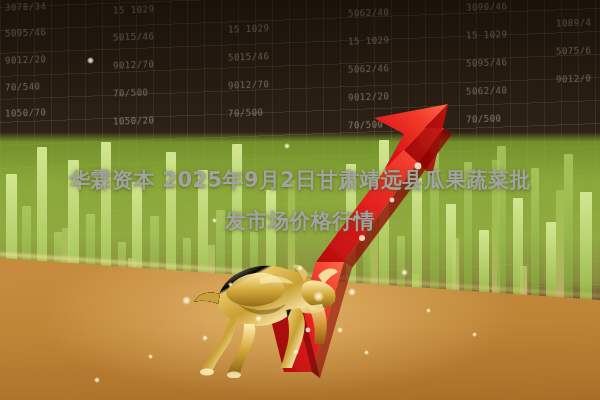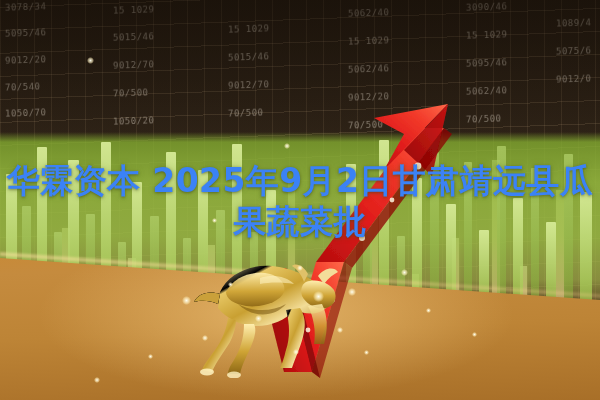--- a/index.html
+++ b/index.html
@@ -100,22 +100,22 @@
 
   
   .spark{position:absolute;border-radius:50%;
     background:radial-gradient(circle,rgba(255,255,240,.98) 0%,rgba(255,240,190,.55) 45%,rgba(255,230,160,0) 72%);
     pointer-events:none;}
 
   
   .title{
     position:absolute;left:0;top:160px;width:600px;
     text-align:center;
-    color:#3b82f6;
-    font-size:33px;
+    color:#a3a3a3;
+    font-size:21px;
     font-weight:bold;
     line-height:41px;
     letter-spacing:.4px;
     text-shadow:0 1px 3px rgba(60,70,20,.55),0 0 6px rgba(90,110,30,.35);
     font-family:"DejaVu Sans","Liberation Sans",sans-serif;
   }
   .title .l1{display:block;}
   .title .l2{display:block;}
 
   
@@ -338,15 +338,16 @@
       <div class="spark" style="left: 425.5px; top: 307.5px; width: 5px; height: 5px;"></div>
       <div class="spark" style="left: 94px; top: 377px; width: 6px; height: 6px;"></div>
       <div class="spark" style="left: 471.5px; top: 331.5px; width: 5px; height: 5px;"></div>
       <div class="spark" style="left: 86.5px; top: 56.5px; width: 7px; height: 7px;"></div>
       <div class="spark" style="left: 284px; top: 143px; width: 6px; height: 6px;"></div>
       <div class="spark" style="left: 211.5px; top: 217.5px; width: 5px; height: 5px;"></div>
     </div>
 
   <div class="title">
     <span class="l1">华霖资本 2025年9月2日甘肃靖远县瓜果蔬菜批</span>
+    <span class="l2">发市场价格行情</span>
   </div>
 
 </div>
 
 </body></html>

